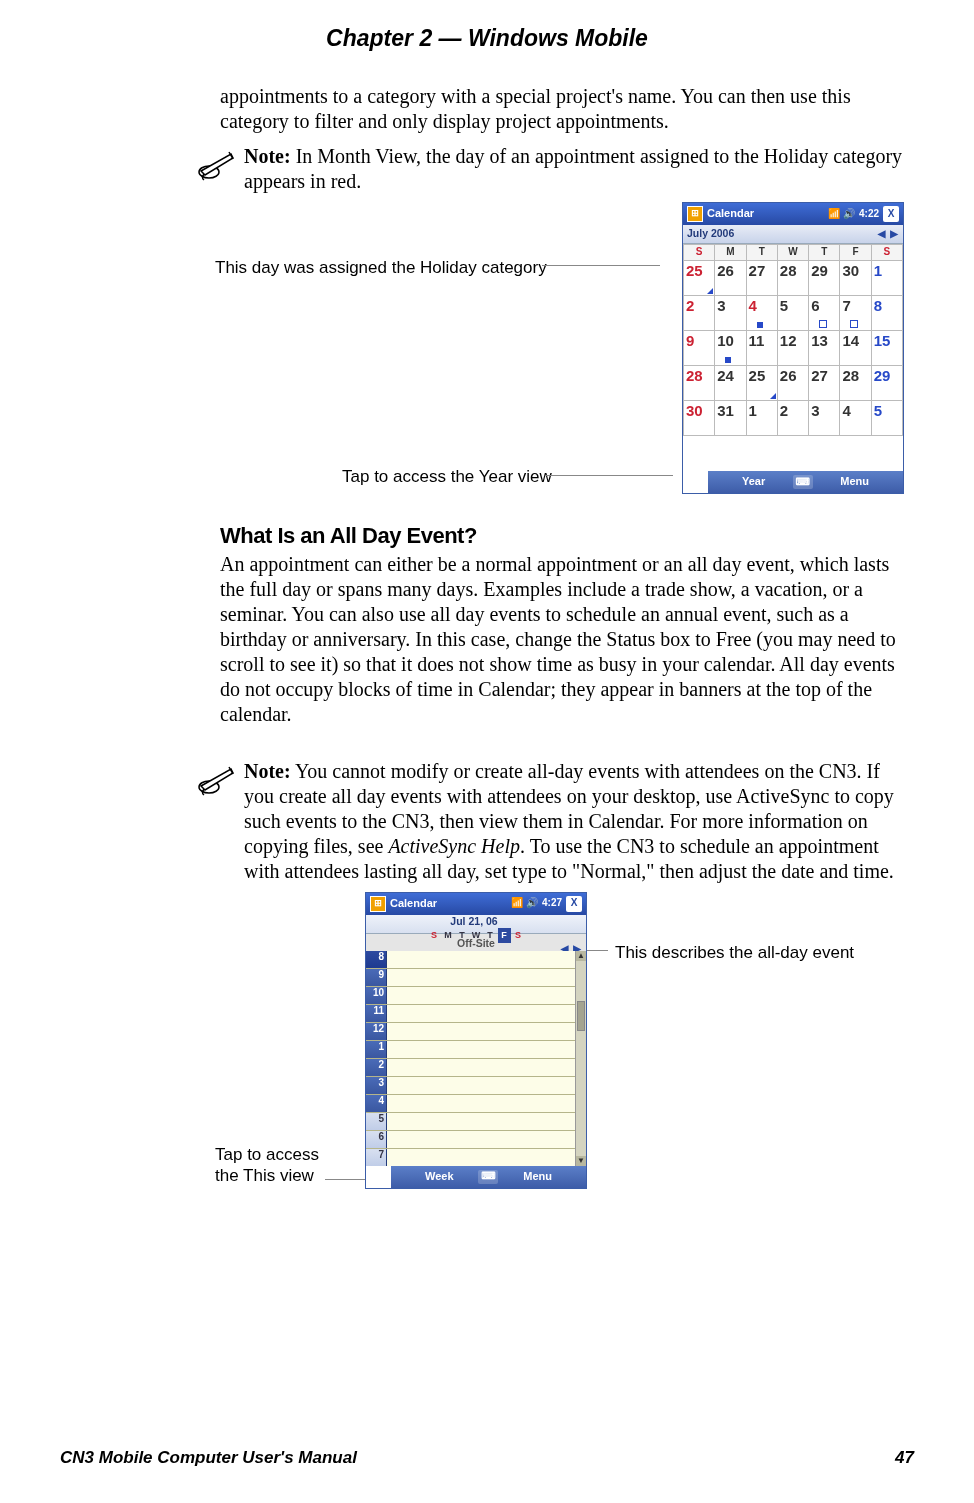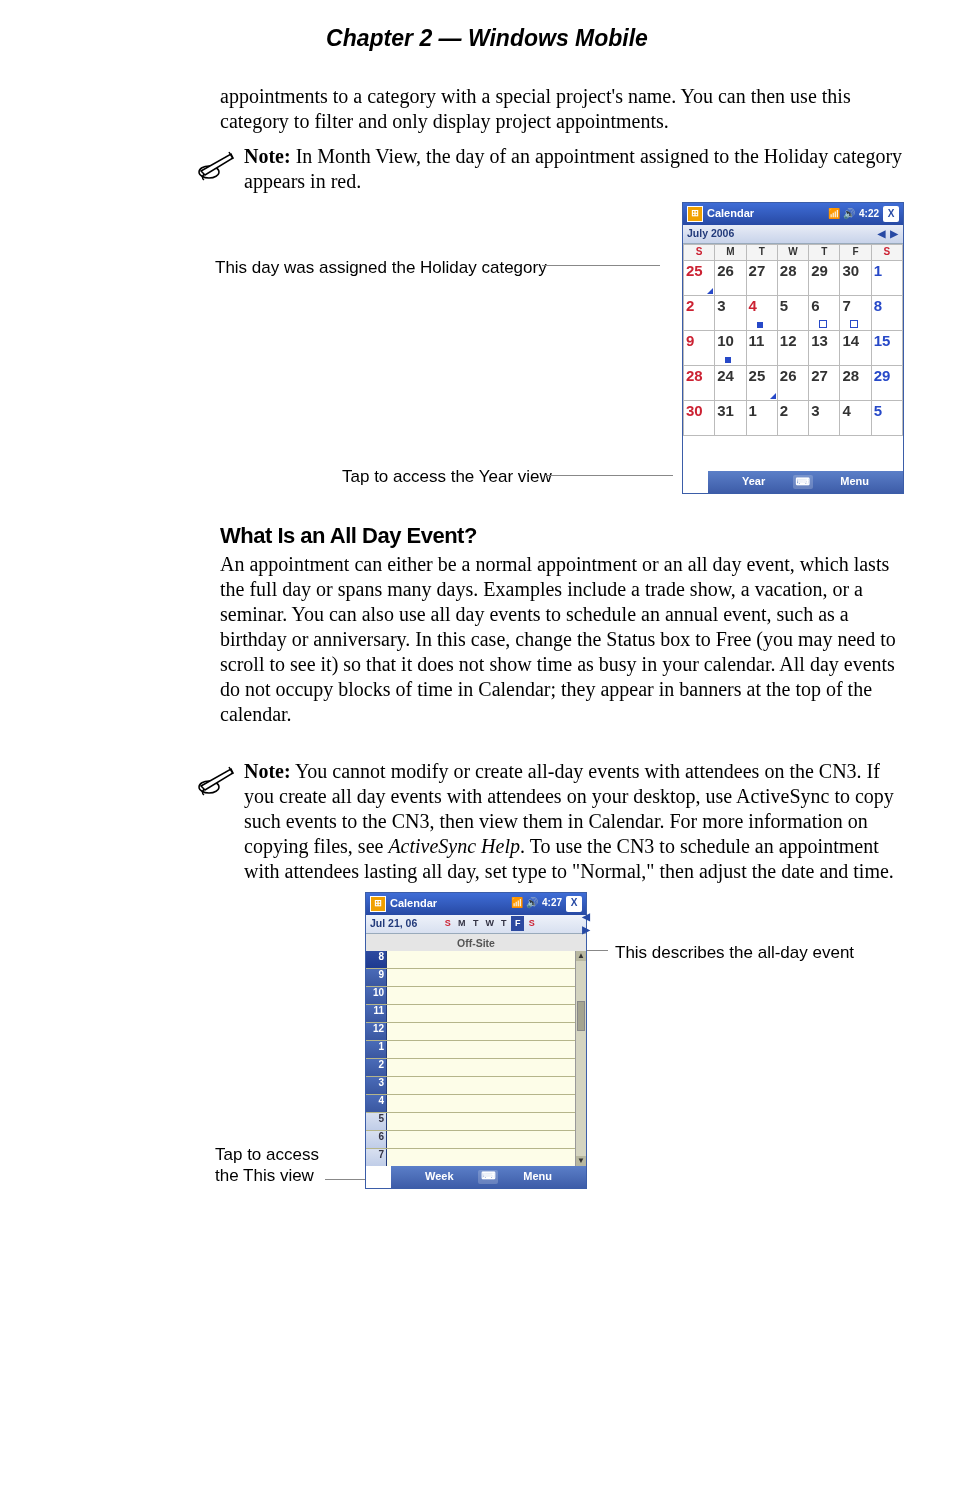--- a/index.html
+++ b/index.html
@@ -197,21 +197,22 @@
     font-family: Tahoma, Arial, sans-serif;
     font-size: 11px;
   }
   .daybar {
     height: 18px;
     background: linear-gradient(to bottom, #eef2fa, #d8e0f0);
     border-bottom: 1px solid #9ab;
     display:flex; align-items:center; padding:0 4px;
     font-weight:bold; color:#223a7a;
     font-size:10.5px;
-    gap:20px;
+    gap:0;
+    flex-direction:column;
   }
   .daybar .datelbl { flex:0 0 auto; margin-right:4px; }
   .daybar .daypick { display:flex; gap:1px; }
   .daybar .daypick span {
     width:11px; height:13px; display:flex;align-items:center;justify-content:center;
     font-size:9px; color:#334;
     border:1px solid transparent;
   }
   .daybar .daypick span.sel {
     background:#2d4aa0; color:#fff; border:1px solid #2d4aa0;
@@ -506,14 +507,18 @@
         <div class="bottombar">
           <span>Week</span>
           <span class="kbd">⌨</span>
           <span>Menu</span>
         </div>
       </div>
     </div>
 
   </div>
 
+  <div class="footer">
+    <span>CN3 Mobile Computer User's Manual</span>
+    <span>47</span>
+  </div>
 
 </div>
 
 </body></html>

